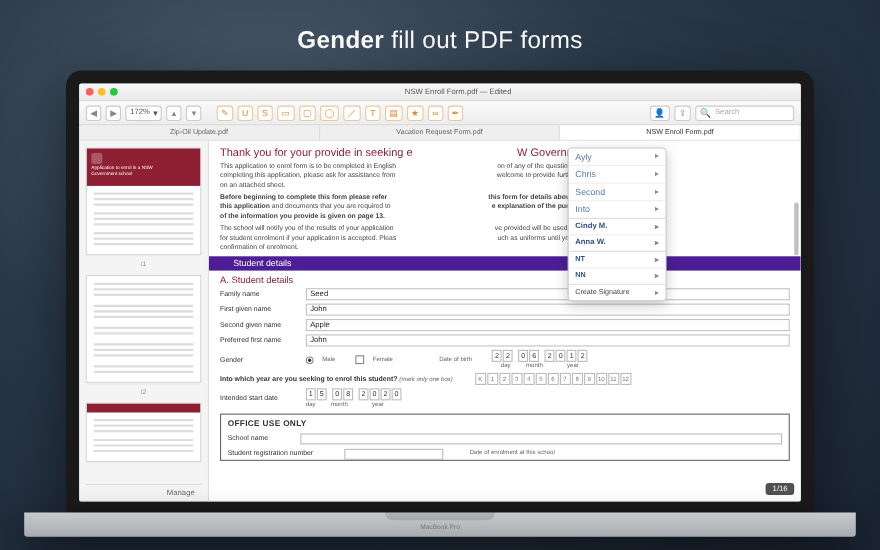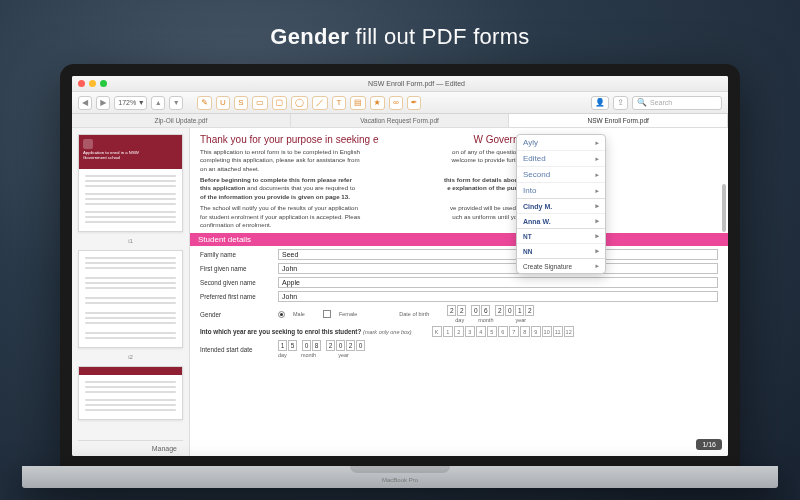--- a/index.html
+++ b/index.html
@@ -37,40 +37,40 @@
   .thumb { background:#fff; border:1px solid #d7d7d7; box-shadow:0 1px 2px rgba(0,0,0,.08); position:relative; }
   .thumb .redband { position:absolute; left:0; right:0; background:#8f1f33; }
   .thumb .line { position:absolute; left:6px; right:6px; height:2px; background:#ddd; border-radius:1px; }
   .thumb-label { text-align:center; font-size:6px; color:#888; }
   .manage { margin-top:auto; height:16px; border-top:1px solid #ddd; display:flex; align-items:center; justify-content:flex-end; padding:0 6px; font-size:7px; color:#666; }
 
   .docpane { flex:1; background:#fff; padding:6px 10px 0; overflow:hidden; color:#333; position:relative;}
   .h1 { color:#8f1f33; font-size:10px; margin-bottom:3px; }
   .p { font-size:6.2px; line-height:1.35; color:#444; margin-bottom:3px; }
   .p b { font-weight:600; }
-  .bandsec { background:#ec4899; color:#fff; font-size:8px; padding:2px 8px; margin:4px -10px 3px; }
+  .bandsec { background:#4c1d95; color:#fff; font-size:8px; padding:2px 22px; margin:4px -10px 3px; }
   .subh { color:#8f1f33; font-size:8.5px; margin:2px 0 3px; }
   .frow { display:flex; align-items:center; gap:6px; margin-bottom:3px; }
   .flabel { width:72px; font-size:6.3px; color:#333; }
   .finput { flex:1; height:11px; border:1px solid #c2c2c2; background:#fff; font-size:7px; color:#222; padding:0 3px; display:flex; align-items:center; }
   .radio { width:7px; height:7px; border:1px solid #888; border-radius:50%; display:inline-block; margin-right:2px; vertical-align:middle; position:relative;}
   .radio.checked::after{content:"";position:absolute;inset:1px;border-radius:50%;background:#333;}
   .chk { width:8px; height:8px; border:1px solid #888; display:inline-block; margin-right:2px; vertical-align:middle;}
   .tiny { font-size:5.5px; color:#666; }
   .datecells { display:flex; gap:1px; }
   .dcell { width:9px; height:11px; border:1px solid #bbb; font-size:6.5px; display:flex; align-items:center; justify-content:center; }
   .enrolboxes { display:flex; gap:1px; }
   .ebox { width:10px; height:11px; border:1px solid #bbb; font-size:5.5px; display:flex; align-items:center; justify-content:center; color:#777;}
   .officebox { border:1px solid #666; margin:5px 0 0; padding:3px 6px 0; }
   .officebox .oh { font-weight:700; font-size:7.5px; letter-spacing:.3px; }
   .oline { height:10px; border:1px solid #bbb; margin-top:2px; }
 
   
   .sigmenu { position:absolute; top:6px; right:122px; width:90px; background:#fff; border:1px solid #c9c9c9; border-radius:4px; box-shadow:0 4px 12px rgba(0,0,0,.2); font-size:6.5px; z-index:5; }
-  .sigitem { display:flex; align-items:flex-end; justify-content:space-between; padding:3px 6px; color:#444; }
+  .sigitem { display:flex; align-items:flex-start; justify-content:space-between; padding:3px 6px; color:#444; }
   .sigitem + .sigitem { border-top:1px solid #eee; }
   .sigitem.script { font-family:"Brush Script MT",cursive; font-size:8px; color:#5a7aa8; }
   .sigitem.hand { font-family:"Segoe Script","Comic Sans MS",cursive; font-size:7px; color:#334f8a; font-weight:600;}
   .sigitem .arrow { color:#888; font-size:7px; }
   .sigdiv { border-top:1px solid #ddd; }
 
   .pagebadge { position:absolute; right:6px; bottom:6px; background:rgba(50,50,50,.85); color:#fff; font-size:7px; padding:2px 6px; border-radius:3px; }
   .scrollthumb { position:absolute; right:2px; top:56px; width:4px; height:48px; background:rgba(0,0,0,.25); border-radius:2px; }
 
   
@@ -222,39 +222,40 @@
 
           <div class="manage">
               <span>Manage</span>
             </div>
         </div>
 
         <div class="docpane">
           <div class="scrollthumb"></div>
 
           <div class="h1">
-            <span>Thank you for your purpose in seeking e</span><span style="visibility:hidden">xxxxxxxxxxxxxxxxxxx</span><span>W Government school.</span>
+            <span>Thank you for your provide in seeking e</span><span style="visibility:hidden">xxxxxxxxxxxxxxxxxxx</span><span>W Government school.</span>
           </div>
           <div class="p">
             <span>This application to enrol form is to be completed in English</span><span style="display:inline-block;width:92px"></span><span>on of any of the questions or help in</span><br>
             <span>completing this application, please ask for assistance from</span><span style="display:inline-block;width:92px"></span><span>welcome to provide further information</span><br>
             <span>on an attached sheet.</span>
           </div>
           <div class="p">
             <b><span>Before beginning to complete this form please refer</span></b><span style="display:inline-block;width:92px"></span><b><span>this form for details about completing</span></b><br>
             <b><span>this application</span></b><span> and documents that you are required to</span><span style="display:inline-block;width:92px"></span><b><span>e explanation of the purpose and use</span></b><br>
             <b><span>of the information you provide is given on page 13.</span></b>
           </div>
           <div class="p">
             <span>The school will notify you of the results of your application</span><span style="display:inline-block;width:92px"></span><span>ve provided will be used by the school</span><br>
             <span>for student enrolment if your application is accepted. Pleas</span><span style="display:inline-block;width:92px"></span><span>uch as uniforms until you receive</span><br>
             <span>confirmation of enrolment.</span>
           </div>
 
           <div class="bandsec">Student details</div>
+          <div class="subh">A. Student details</div>
 
           <div class="frow">
               <div class="flabel">Family name</div>
               <div class="finput">Seed</div>
             </div>
           <div class="frow">
               <div class="flabel">First given name</div>
               <div class="finput">John</div>
             </div>
           <div class="frow">
@@ -333,28 +334,41 @@
                   <div class="dcell">0</div>
               </div>
               <div style="display:flex;gap:14px" class="tiny">
                   <span>day</span>
                   <span>month</span>
                   <span style="margin-left:8px">year</span>
                 </div>
             </div>
           </div>
 
+          <div class="officebox">
+            <div class="oh">OFFICE USE ONLY</div>
+            <div class="frow" style="margin:3px 0 0">
+                <div class="flabel" style="width:60px">School name</div>
+                <div class="oline" style="flex:1"></div>
+              </div>
+            <div class="frow" style="margin:2px 0 0">
+              <div class="flabel" style="width:100px">Student registration number</div>
+              <div class="oline" style="width:90px"></div>
+              <span style="width:12px"></span>
+              <div class="tiny">Date of enrolment at this school</div>
+            </div>
+          </div>
 
           <div class="sigmenu">
             <div class="sigitem script">
                 <span>Ayly</span>
                 <span class="arrow">▸</span>
               </div>
             <div class="sigitem script">
-                <span>Edited</span>
+                <span>Chris</span>
                 <span class="arrow">▸</span>
               </div>
             <div class="sigitem script">
                 <span>Second</span>
                 <span class="arrow">▸</span>
               </div>
             <div class="sigitem script">
                 <span>Into</span>
                 <span class="arrow">▸</span>
               </div>

